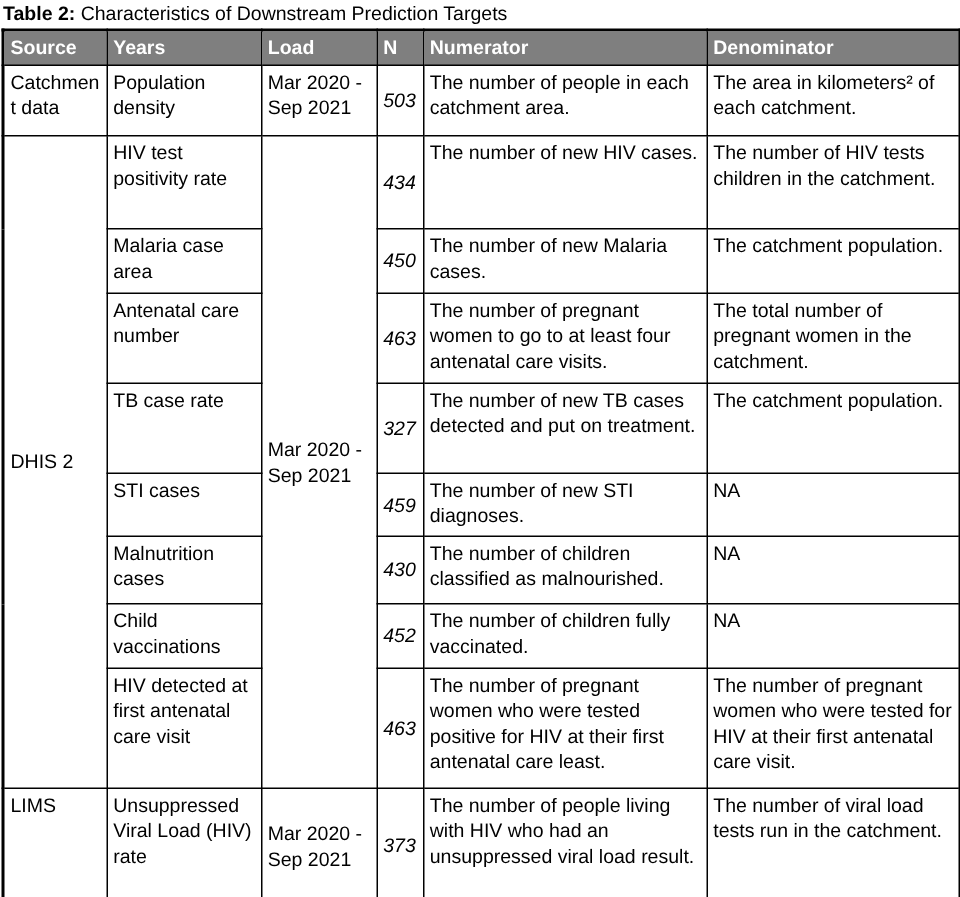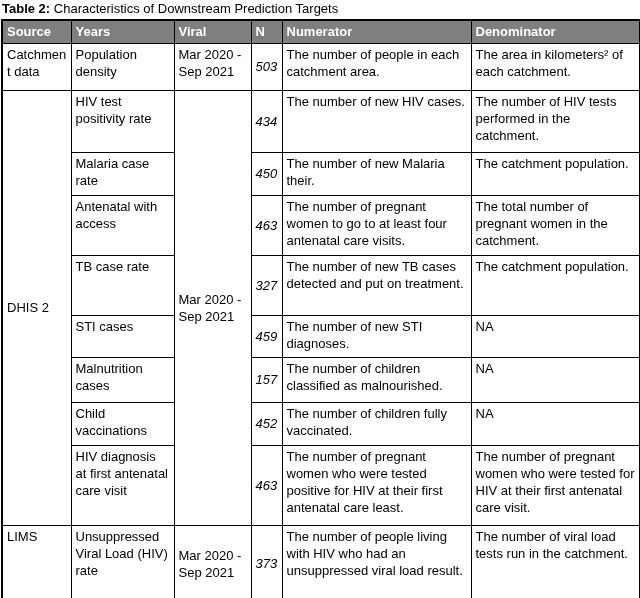--- a/index.html
+++ b/index.html
@@ -64,21 +64,21 @@
       <col style="width:77px">
       <col style="width:31px">
       <col style="width:189px">
       <col style="width:169px">
     </colgroup>
 
     <thead>
       <tr>
         <th>Source</th>
         <th>Years</th>
-        <th>Viral</th>
+        <th>Load</th>
         <th>N</th>
         <th>Numerator</th>
         <th>Denominator</th>
       </tr>
     </thead>
 
     <tbody>
       <tr style="height:47px">
         <td>Catchment data</td>
         <td>Population density</td>
@@ -87,32 +87,32 @@
         <td>The number of people in each catchment area.</td>
         <td>The area in kilometers² of each catchment.</td>
       </tr>
 
       <tr style="height:62px">
         <td rowspan="8" class="v-mid">DHIS 2</td>
         <td>HIV test positivity rate</td>
         <td rowspan="8" class="v-mid">Mar 2020 - Sep 2021</td>
         <td class="c-n v-mid">434</td>
         <td>The number of new HIV cases.</td>
-        <td>The number of HIV tests performed in the catchment.</td>
+        <td>The number of HIV tests children in the catchment.</td>
       </tr>
 
       <tr style="height:43px">
-        <td>Malaria case rate</td>
+        <td>Malaria case area</td>
         <td class="c-n v-mid">450</td>
-        <td>The number of new Malaria their.</td>
+        <td>The number of new Malaria cases.</td>
         <td>The catchment population.</td>
       </tr>
 
       <tr style="height:60px">
-        <td>Antenatal with access</td>
+        <td>Antenatal care number</td>
         <td class="c-n v-mid">463</td>
         <td>The number of pregnant women to go to at least four antenatal care visits.</td>
         <td>The total number of pregnant women in the catchment.</td>
       </tr>
 
       <tr style="height:60px">
         <td>TB case rate</td>
         <td class="c-n v-mid">327</td>
         <td>The number of new TB cases detected and put on treatment.</td>
         <td>The catchment population.</td>
@@ -120,34 +120,34 @@
 
       <tr style="height:42px">
         <td>STI cases</td>
         <td class="c-n v-mid">459</td>
         <td>The number of new STI diagnoses.</td>
         <td>NA</td>
       </tr>
 
       <tr style="height:45px">
         <td>Malnutrition cases</td>
-        <td class="c-n v-mid">157</td>
+        <td class="c-n v-mid">430</td>
         <td>The number of children classified as malnourished.</td>
         <td>NA</td>
       </tr>
 
       <tr style="height:43px">
         <td>Child vaccinations</td>
         <td class="c-n v-mid">452</td>
         <td>The number of children fully vaccinated.</td>
         <td>NA</td>
       </tr>
 
       <tr style="height:80px">
-        <td>HIV diagnosis at first antenatal care visit</td>
+        <td>HIV detected at first antenatal care visit</td>
         <td class="c-n v-mid">463</td>
         <td>The number of pregnant women who were tested positive for HIV at their first antenatal care least.</td>
         <td>The number of pregnant women who were tested for HIV at their first antenatal care visit.</td>
       </tr>
 
       <tr style="height:78px">
         <td>LIMS</td>
         <td>Unsuppressed Viral Load (HIV) rate</td>
         <td class="v-mid">Mar 2020 - Sep 2021</td>
         <td class="c-n v-mid">373</td>

